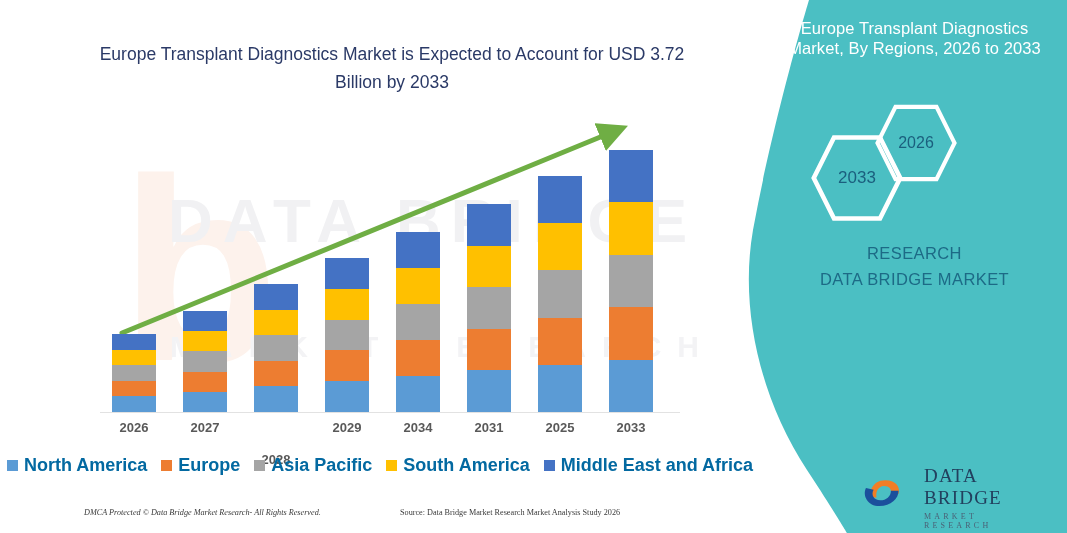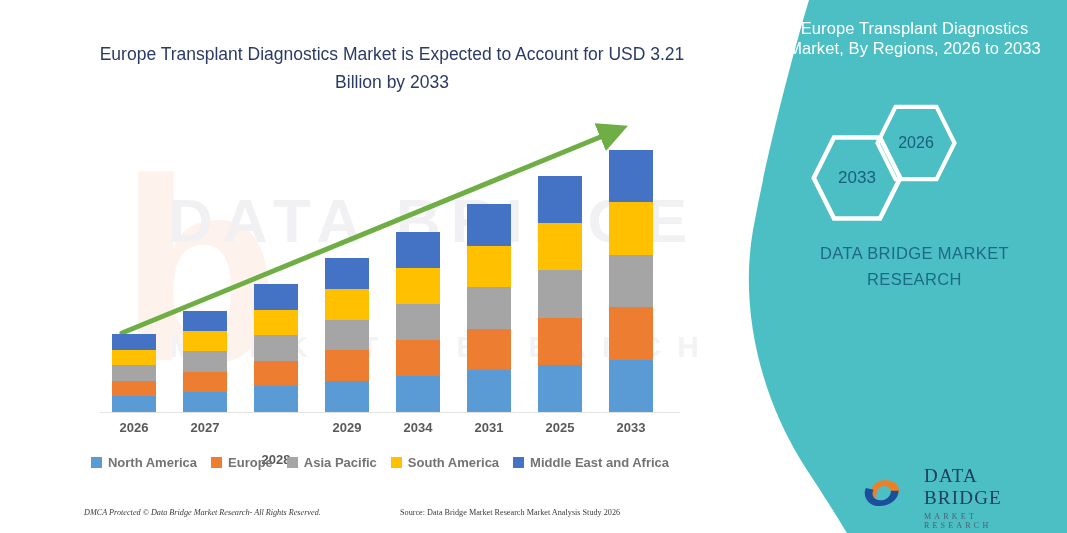--- a/index.html
+++ b/index.html
@@ -57,42 +57,42 @@
 
   .axis-line{position:absolute;left:100px;top:412px;width:580px;height:1px;
      background:#e2e2e2;}
 
   .xlabels{position:absolute;left:0;top:420px;width:760px;height:26px;}
   .xlab{position:absolute;width:60px;text-align:center;font-size:13px;
      font-weight:700;color:#595959;}
 
   .legend{position:absolute;left:0;top:455px;width:760px;
      display:flex;justify-content:center;align-items:center;gap:14px;}
-  .lg-item{display:flex;align-items:center;gap:6px;font-size:13px;
-     font-weight:700;color:#737373;}
+  .lg-item{display:flex;align-items:center;gap:6px;font-size:18px;
+     font-weight:700;color:#0369a1;}
   .lg-swatch{width:11px;height:11px;display:inline-block;}
 
   .footer{position:absolute;left:0;top:508px;width:760px;height:20px;}
   .f-left{position:absolute;left:84px;top:0;font-size:8.2px;color:#3a3a3a;
      font-family:"Liberation Serif",serif;font-style:italic;}
   .f-right{position:absolute;left:400px;top:0;font-size:8.2px;color:#3a3a3a;
      font-family:"Liberation Serif",serif;}
 </style>
 </head>
 <body>
 
 <div id="root">
 
   <div class="watermark">
     <div class="wm-b">b</div>
     <div class="wm-text">DATA BRIDGE</div>
     <div class="wm-text2">MARKET RESEARCH</div>
   </div>
 
-  <div class="chart-title">Europe Transplant Diagnostics Market is Expected to Account for USD 3.21 Billion by 2033</div>
+  <div class="chart-title">Europe Transplant Diagnostics Market is Expected to Account for USD 3.72 Billion by 2033</div>
 
   <div class="plot">
     <div class="axis-line"></div>
 
     <svg width="760" height="470" style="position:absolute;left:0;top:0;">
       <defs>
         <marker id="ah" markerWidth="6" markerHeight="6" refX="3.2" refY="3" orient="auto">
           <path d="M0,0 L6,3 L0,6 Z" fill="#6FAE44"></path>
         </marker>
       </defs>
@@ -214,22 +214,22 @@
         </div>
         <div class="hex hex-2033">
           <svg viewBox="0 0 100 100">
             <polygon points="25,6 75,6 97,50 75,94 25,94 3,50" fill="none" stroke="#ffffff" stroke-width="5"></polygon>
           </svg>
           <span>2033</span>
         </div>
       </div>
 
       <div class="brandline">
+        <div>RESEARCH</div>
         <div>DATA BRIDGE MARKET</div>
-        <div>RESEARCH</div>
       </div>
 
       <div class="dbmr-logo">
         <svg class="mark" viewBox="0 0 60 50">
           <path d="M10,4 L10,34 C10,34 12,20 26,20 C38,20 42,28 40,34 L32,34 C33,29 30,26 25,26 C18,26 16,33 17,38 L10,38 Z" fill="#F07E26"></path>
           <path d="M6,28 C2,36 8,47 20,47 C32,47 40,39 40,31 L32,31 C32,37 27,41 21,41 C14,41 11,35 14,30 Z" fill="#1B4F9C"></path>
         </svg>
         <div class="words">
           <div class="w1">DATA BRIDGE</div>
           <div class="w2">MARKET RESEARCH</div>

